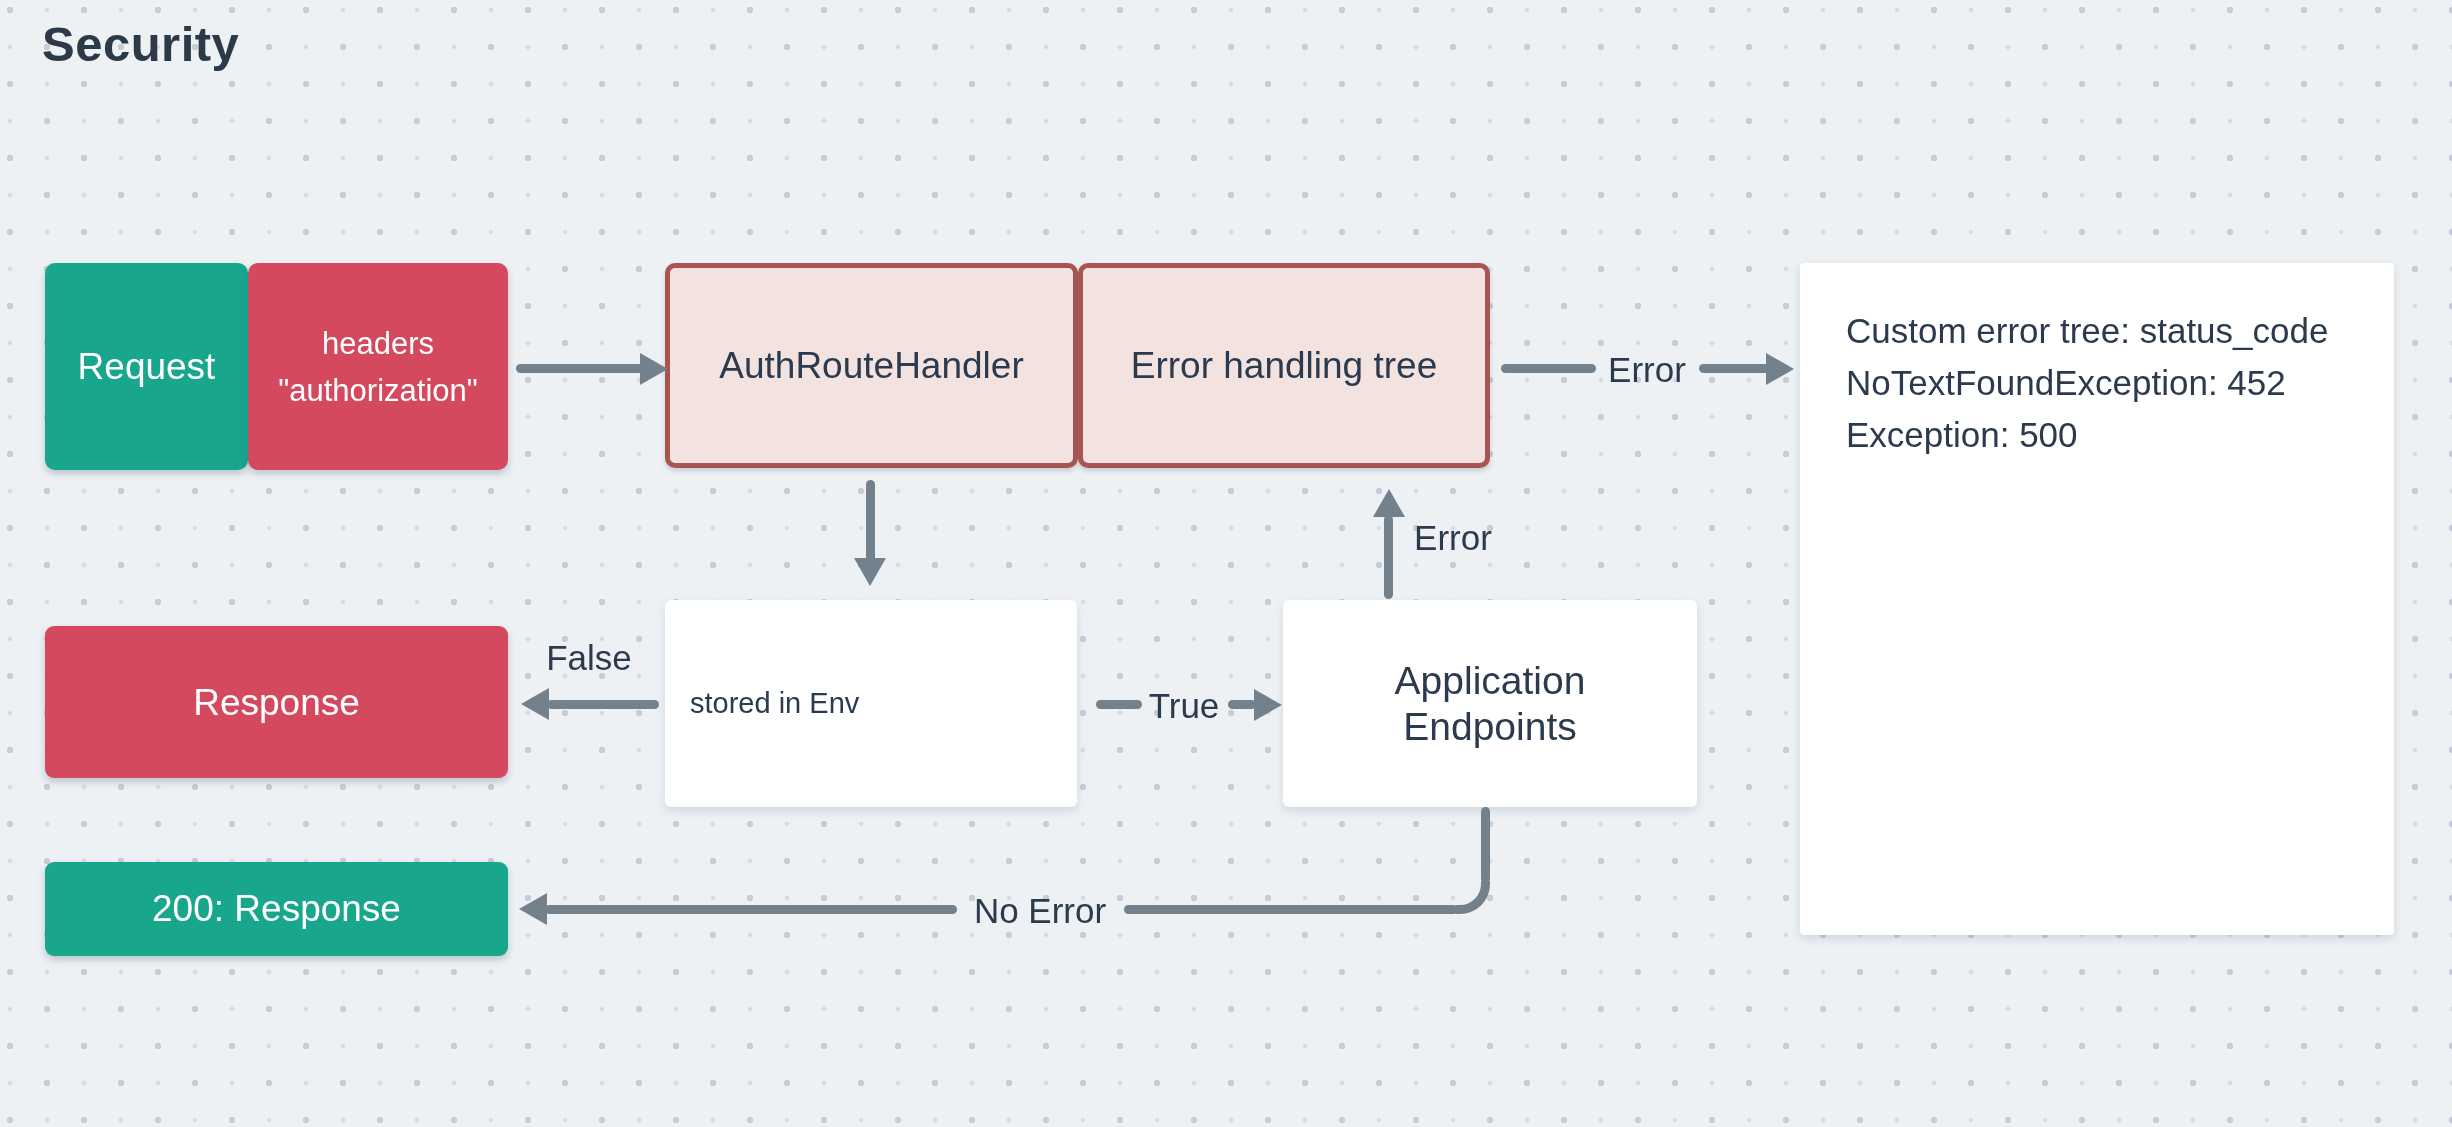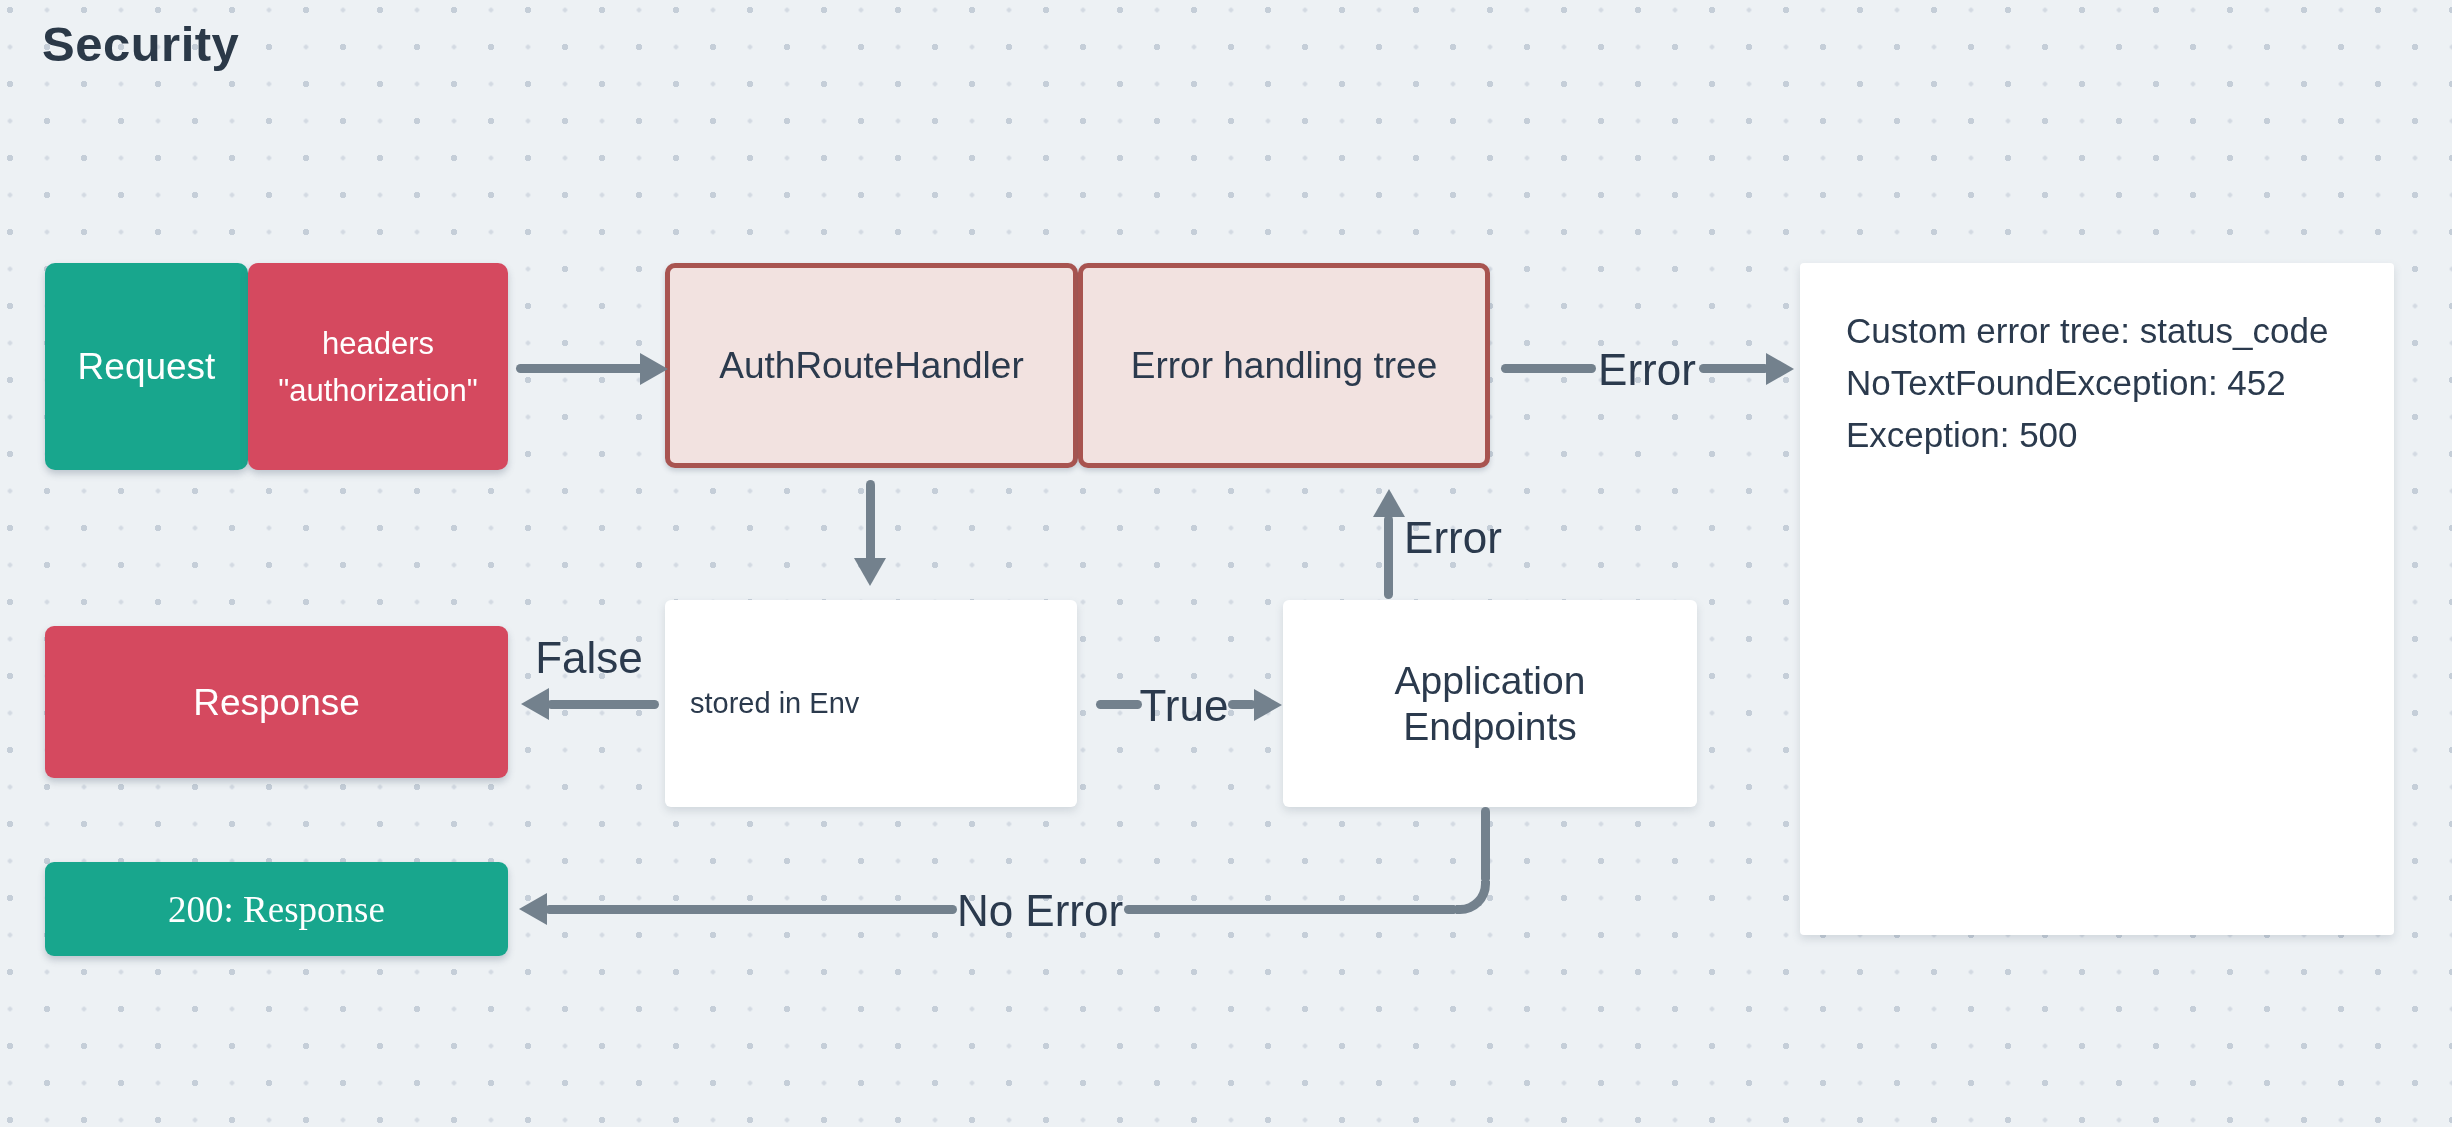--- a/index.html
+++ b/index.html
@@ -67,40 +67,40 @@
   .node-tree           { left: 1078px; top: 263px; width: 412px; height: 205px; font-size: 37px; }
   .node-errorbox       { left: 1800px; top: 263px; width: 594px; height: 672px;
                          align-items: flex-start; justify-content: flex-start;
                          text-align: left; padding: 42px 30px 0 46px;
                          font-size: 35px; line-height: 52px; border-radius: 4px; }
   .node-ifbox          { left: 665px;  top: 600px; width: 412px; height: 207px;
                          align-items: flex-start; text-align: left; padding-left: 25px;
                          font-size: 29px; line-height: 45px; }
   .node-403            { left: 45px;   top: 626px; width: 463px; height: 152px; font-size: 37px; line-height: 55px; border-radius: 9px; }
   .node-app            { left: 1283px; top: 600px; width: 414px; height: 207px; font-size: 39px; line-height: 46px; }
-  .node-200            { left: 45px;   top: 862px; width: 463px; height: 94px;  font-size: 37px; border-radius: 9px; font-family: Liberation Serif, serif; }
+  .node-200            { left: 45px;   top: 862px; width: 463px; height: 94px;  font-size: 37px; border-radius: 9px; }
 
   .edge {
     position: absolute;
     background: #73818d;
     border-radius: 5px;
   }
   .tri {
     position: absolute;
     width: 0;
     height: 0;
   }
   .tri-right { border-top: 16px solid transparent; border-bottom: 16px solid transparent; border-left: 28px solid #73818d; }
   .tri-left  { border-top: 16px solid transparent; border-bottom: 16px solid transparent; border-right: 28px solid #73818d; }
   .tri-down  { border-left: 16px solid transparent; border-right: 16px solid transparent; border-top: 28px solid #73818d; }
   .tri-up    { border-left: 16px solid transparent; border-right: 16px solid transparent; border-bottom: 28px solid #73818d; }
   .edge-label {
     position: absolute;
     transform: translate(-50%, -50%);
-    font-size: 44px;
+    font-size: 35px;
     color: #2b3a4d;
     white-space: nowrap;
   }
   .corner {
     position: absolute;
     left: 1456px;
     top: 881px;
     width: 34px;
     height: 33px;
     border-right: 9px solid #73818d;

